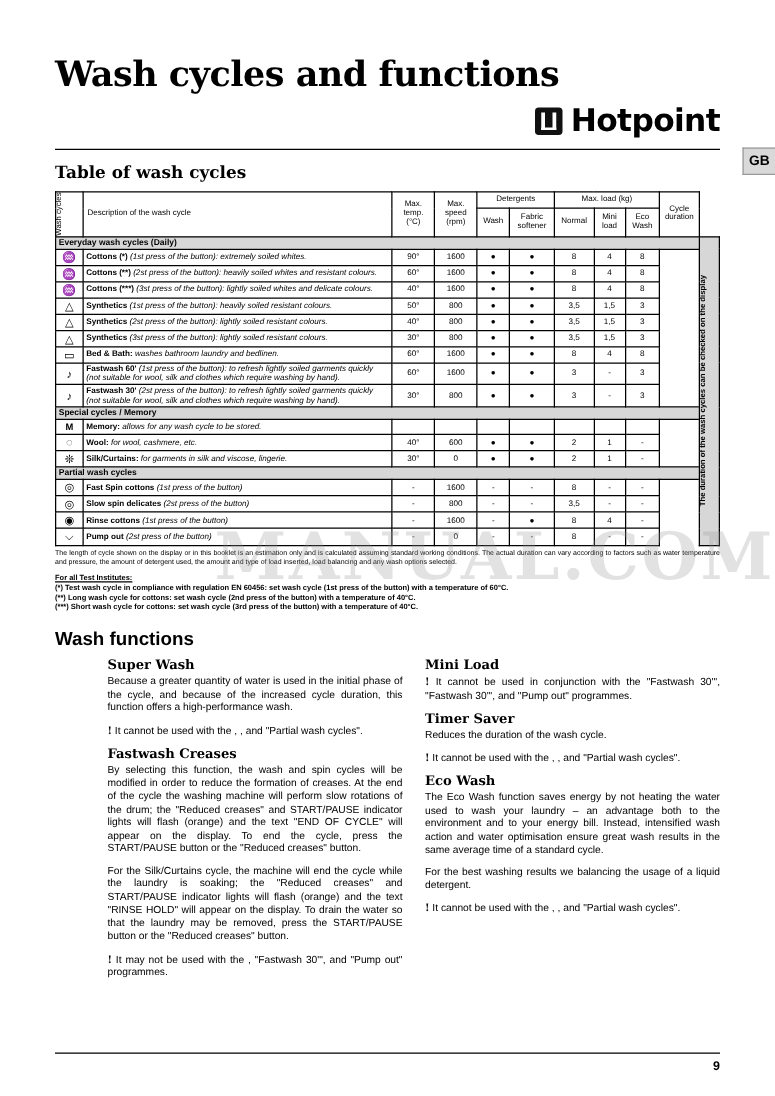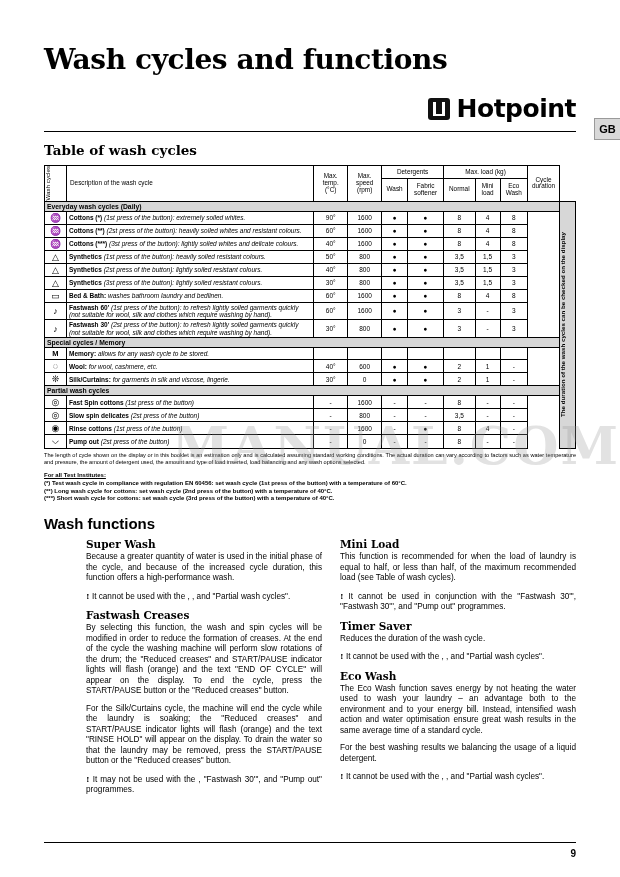--- a/index.html
+++ b/index.html
@@ -15,21 +15,21 @@
   .page { position:relative; width:620px; height:877px; padding: 43px 44px 0 44px; }
 
   h1.title {
     font-family: "DejaVu Serif", serif;
     font-weight: bold;
     font-size: 28px;
     letter-spacing: -0.4px;
     margin: 0 0 6px 0;
   }
 
-  .brandrow { display:flex; justify-content:flex-end; align-items:center; margin-top: 18px; }
+  .brandrow { display:flex; justify-content:flex-end; align-items:center; margin-top: 6px; }
   .brand { display:flex; align-items:center; gap:7px; }
   .brand-mark {
     width: 22px; height: 22px; background:#111; border-radius: 3px;
     position: relative;
   }
   .brand-mark:after {
     content:""; position:absolute; left:5px; top:4px; width:12px; height:14px;
     border: 2.5px solid #fff; border-top:none; border-right:none; border-left-width:3px;
     box-sizing:border-box;
   }
@@ -362,21 +362,20 @@
       <p class="warn"><span class="bang">!</span> <span>It cannot be used with the  ,  ,   and "Partial wash cycles".</span></p>
 
       <h3>Fastwash Creases</h3>
       <p class="body">By selecting this function, the wash and spin cycles will be modified in order to reduce the formation of creases. At the end of the cycle the washing machine will perform slow rotations of the drum; the "Reduced creases" and START/PAUSE indicator lights will flash (orange) and the text "END OF CYCLE" will appear on the display. To end the cycle, press the START/PAUSE button or the "Reduced creases" button.</p>
       <p class="body">For the Silk/Curtains cycle, the machine will end the cycle while the laundry is soaking; the "Reduced creases" and START/PAUSE indicator lights will flash (orange) and the text "RINSE HOLD" will appear on the display. To drain the water so that the laundry may be removed, press the START/PAUSE button or the "Reduced creases" button.</p>
       <p class="warn"><span class="bang">!</span> <span>It may not be used with the  , "Fastwash 30'",   and "Pump out" programmes.</span></p>
     </div>
 
     <div class="col">
       <h3>Mini Load</h3>
-      <p class="body">This function is recommended for when the load of laundry is equal to half, or less than half, of the maximum recommended load (see Table of wash cycles).</p>
       <p class="warn"><span class="bang">!</span> <span>It cannot be used in conjunction with the "Fastwash 30'", "Fastwash 30'",   and "Pump out" programmes.</span></p>
 
       <h3>Timer Saver</h3>
       <p class="body">Reduces the duration of the wash cycle.</p>
       <p class="warn"><span class="bang">!</span> <span>It cannot be used with the  ,  ,   and "Partial wash cycles".</span></p>
 
       <h3>Eco Wash</h3>
       <p class="body">The Eco Wash function saves energy by not heating the water used to wash your laundry – an advantage both to the environment and to your energy bill. Instead, intensified wash action and water optimisation ensure great wash results in the same average time of a standard cycle.</p>
       <p class="body">For the best washing results we balancing the usage of a liquid detergent.</p>
       <p class="warn"><span class="bang">!</span> <span>It cannot be used with the  ,  , and "Partial wash cycles".</span></p>

